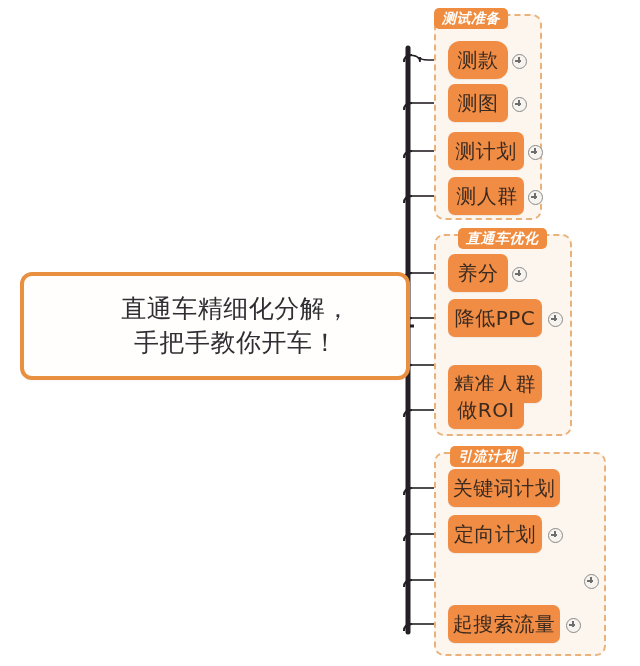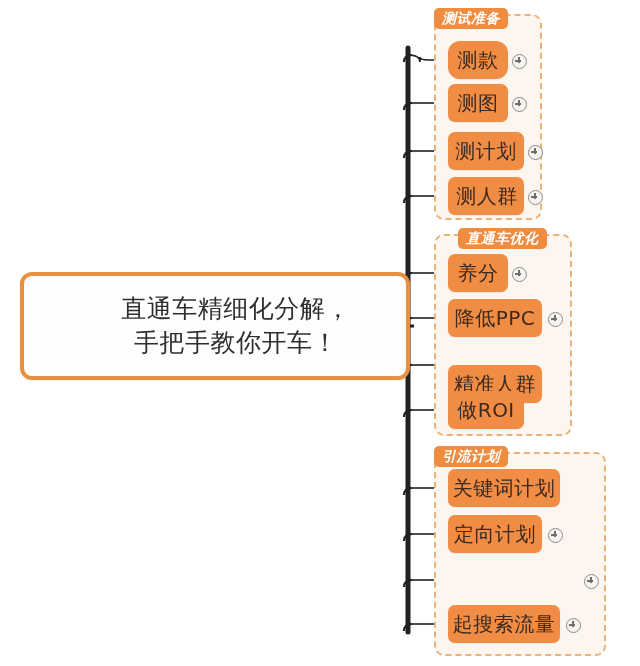--- a/index.html
+++ b/index.html
@@ -55,21 +55,21 @@
     font-size:14px;
     font-style:italic;
     font-weight:bold;
     line-height:21px;
     white-space:nowrap;
     letter-spacing:.5px;
     z-index:6;
   }
   .tab1{left:434px;top:8px;}
   .tab2{left:434px;top:228px;margin-left:24px;}
-  .tab3{left:434px;top:446px;}
+  .tab3{left:450px;top:446px;}
 
   
   .node{
     position:absolute;
     box-sizing:border-box;
     height:38px;
     background:#f08c44;
     border-radius:7px;
     display:flex;align-items:center;justify-content:center;
     color:#3a2a20;

